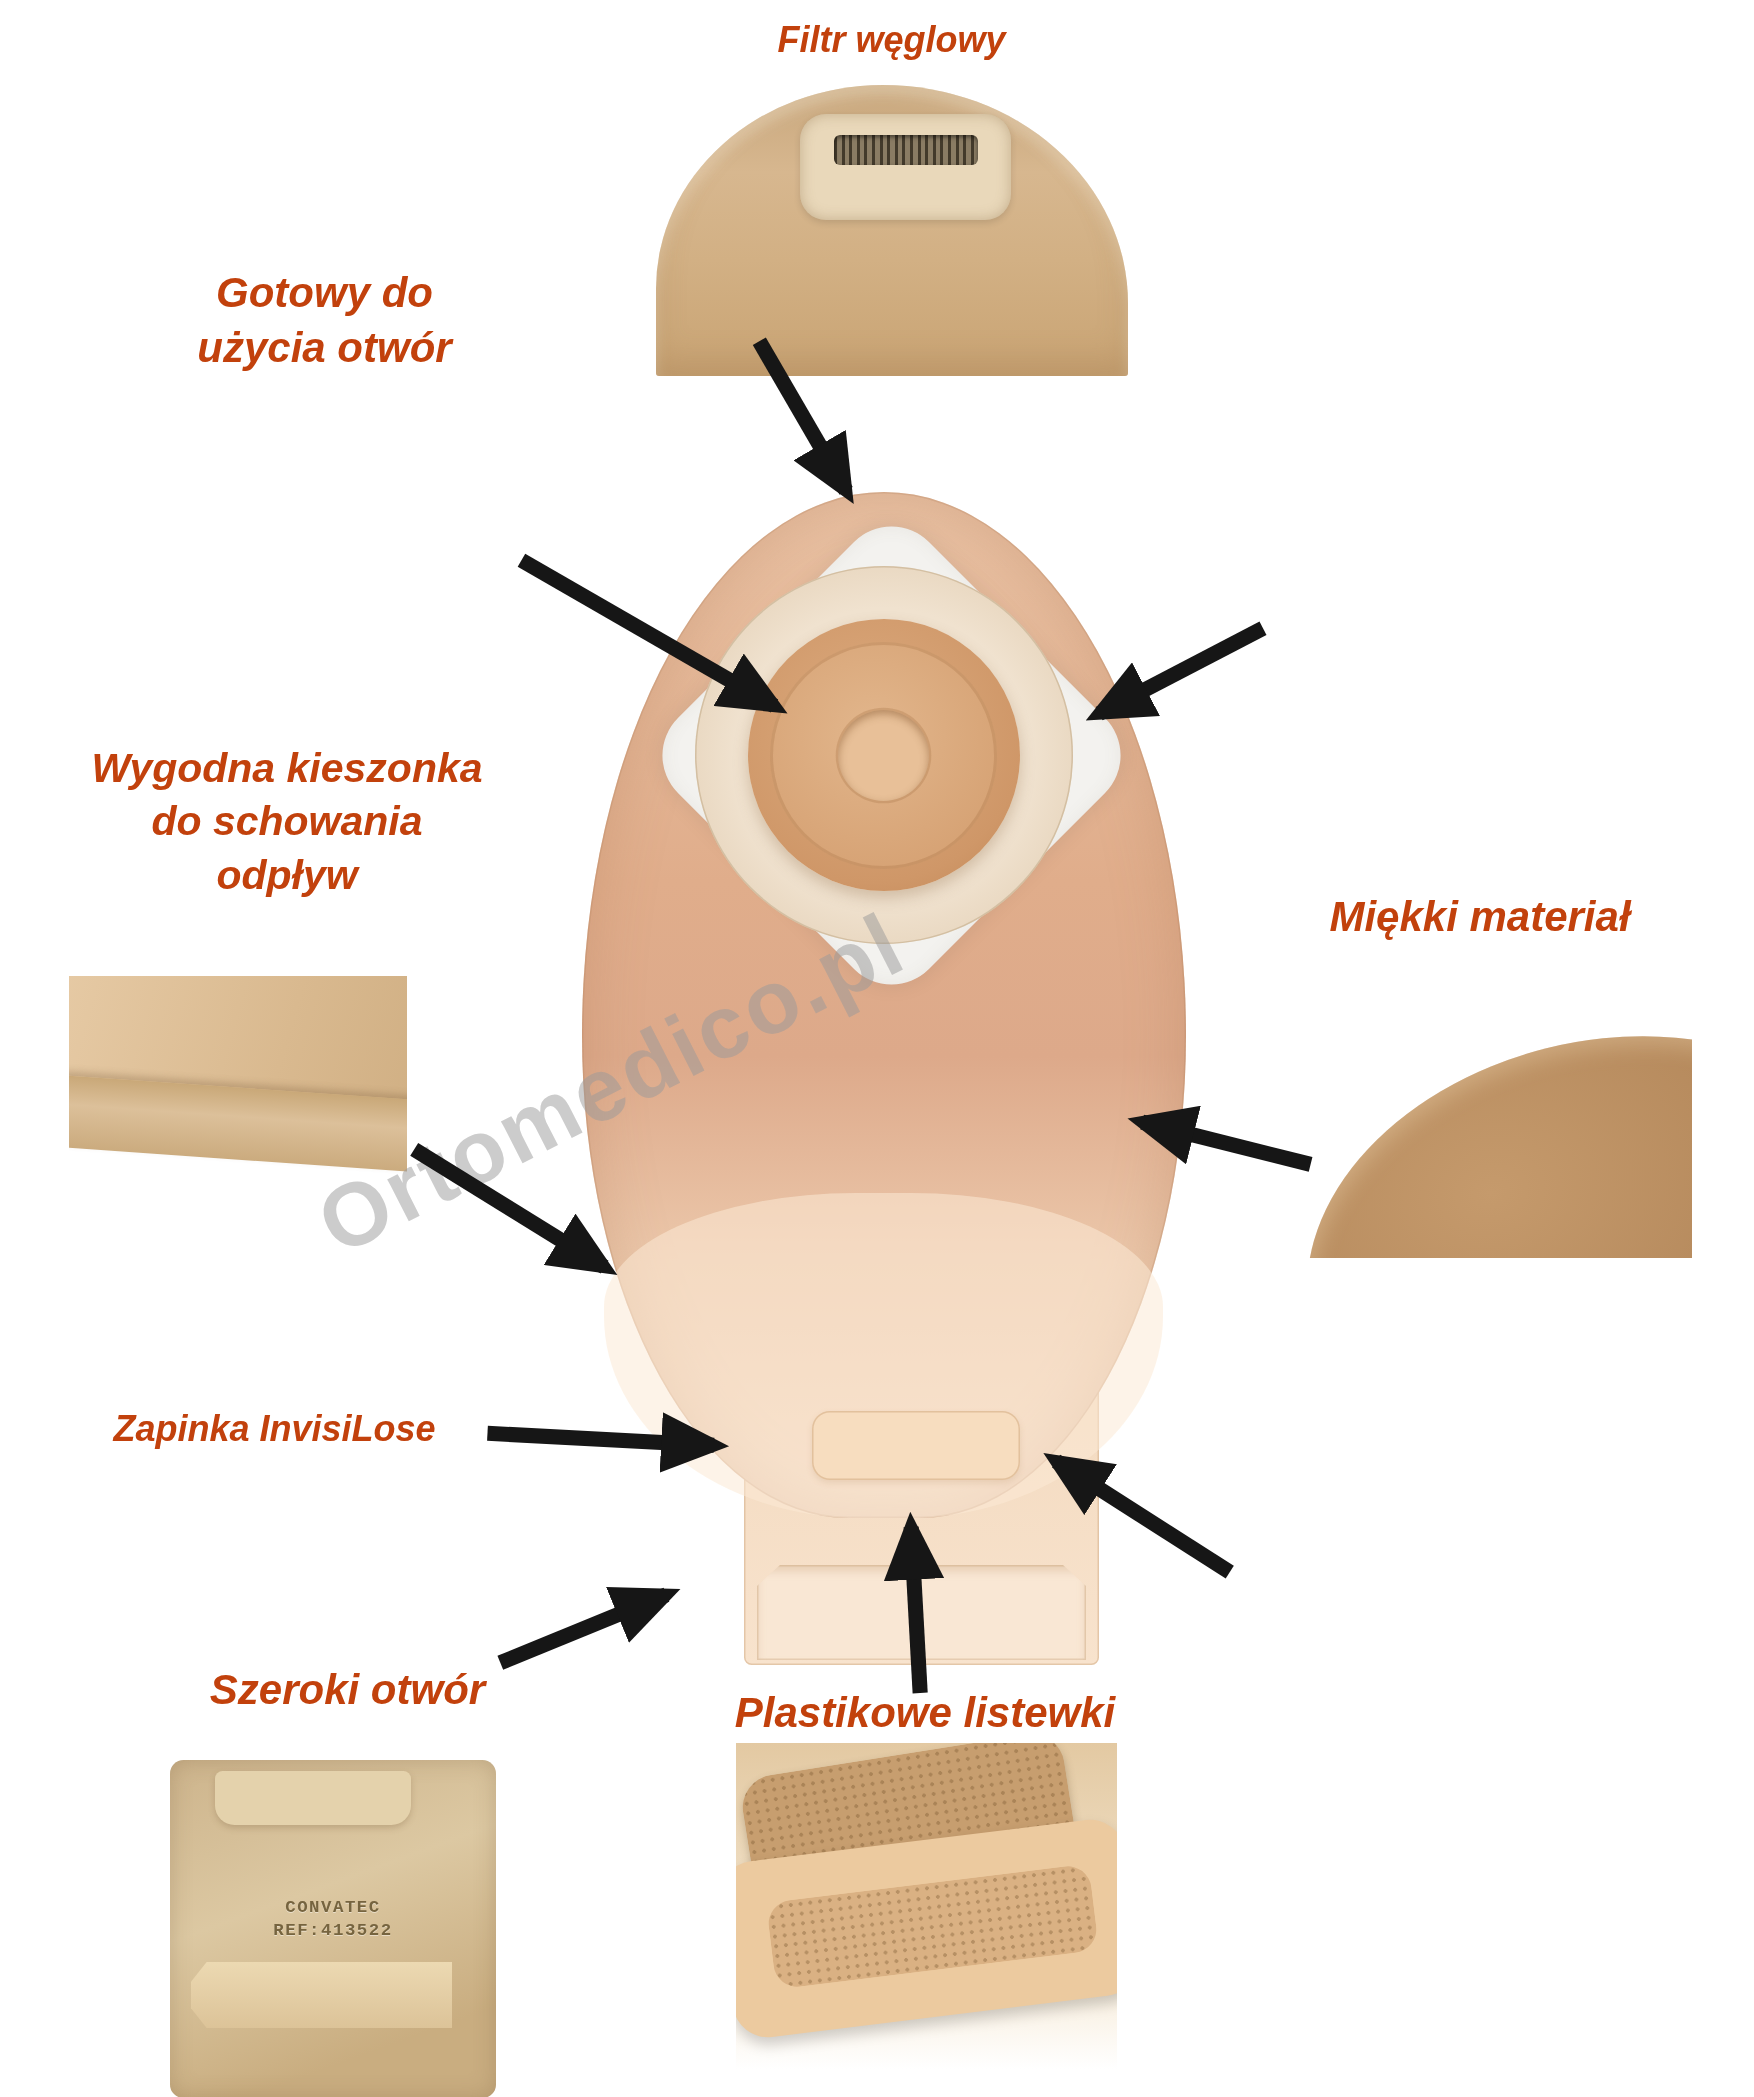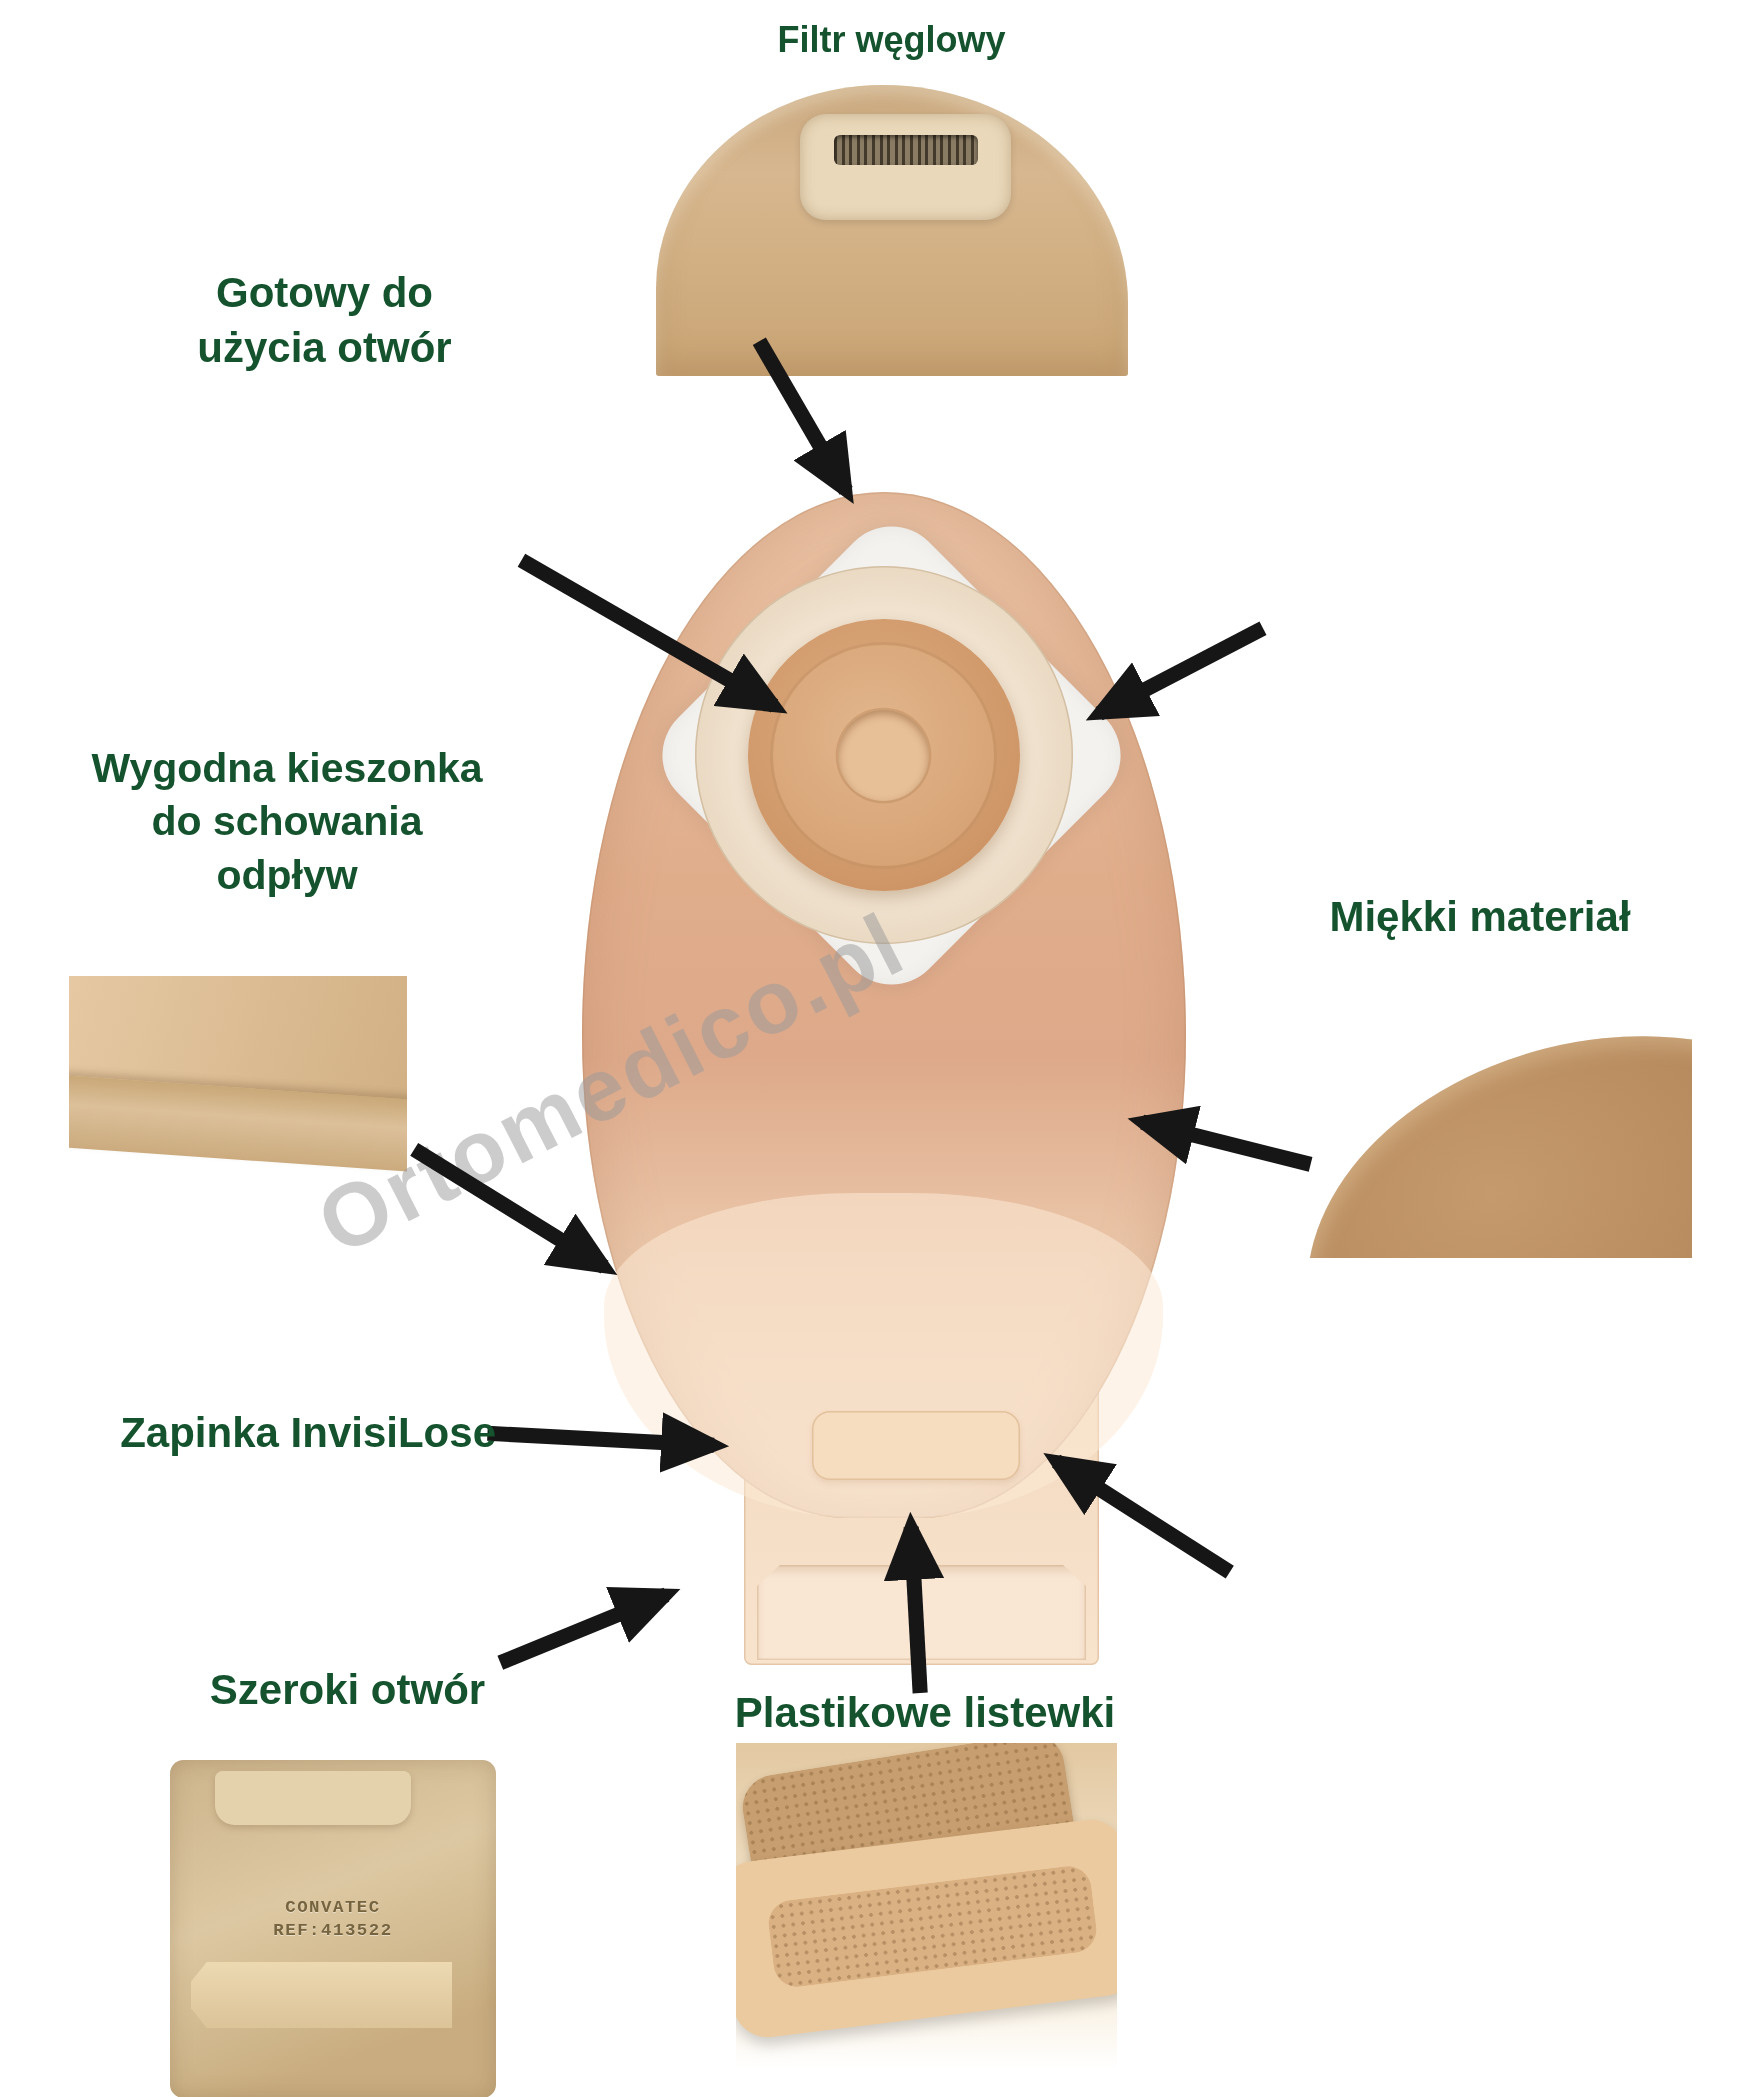--- a/index.html
+++ b/index.html
@@ -4,29 +4,29 @@
 <style>
   html,body { margin:0; padding:0; background:#ffffff; }
   .page {
     position:relative; width:1755px; height:2097px; background:#ffffff;
     overflow:hidden; font-family:"Liberation Sans", sans-serif;
   }
   .abs { position:absolute; }
 
   
   .label {
-    position:absolute; font-weight:700; color:#14532d;
-    white-space:pre-line; text-align:center; line-height:1.3; z-index:60;
+    position:absolute; font-weight:700; color:#c2410c;
+    white-space:pre-line; text-align:center; line-height:1.3; z-index:60;font-style:italic;
   }
   #lbl-filter { left:627px; top:16.6px;  width:529px; font-size:36px; }
   #lbl-ready  { left:98px; top:266px; width:453px; font-size:42px; }
   #lbl-convex { left:1231px; top:538px; width:423px; font-size:42px; }
   #lbl-pocket { left:30px;  top:742px; width:514px; font-size:41px; }
   #lbl-soft   { left:1246px; top:890px; width:468px; font-size:42px; }
-  #lbl-clip   { left:13px;  top:1406px; width:483px; font-size:42px;text-align:right; }
+  #lbl-clip   { left:33px;  top:1406px; width:483px; font-size:36px; }
   #lbl-odor   { left:1186px; top:1557px; width:559px; font-size:41px; }
   #lbl-wide   { left:136px; top:1663px; width:423px; font-size:42px; }
   #lbl-strips { left:672px; top:1686px; width:506px; font-size:42px; }
 
   
   #pouch {
     left:582px; top:492px; width:604px; height:1026px; z-index:10;
     border-radius:50% 50% 44% 44% / 53% 53% 47% 47%;
     background:linear-gradient(180deg,#e9c1a3 0%,#e0ad8b 38%,#dda98a 55%,#ecc8ab 75%,#f4dcc6 100%);
     box-shadow:inset 0 0 60px rgba(170,115,80,.28), inset 0 0 0 1.5px rgba(180,130,95,.25);

